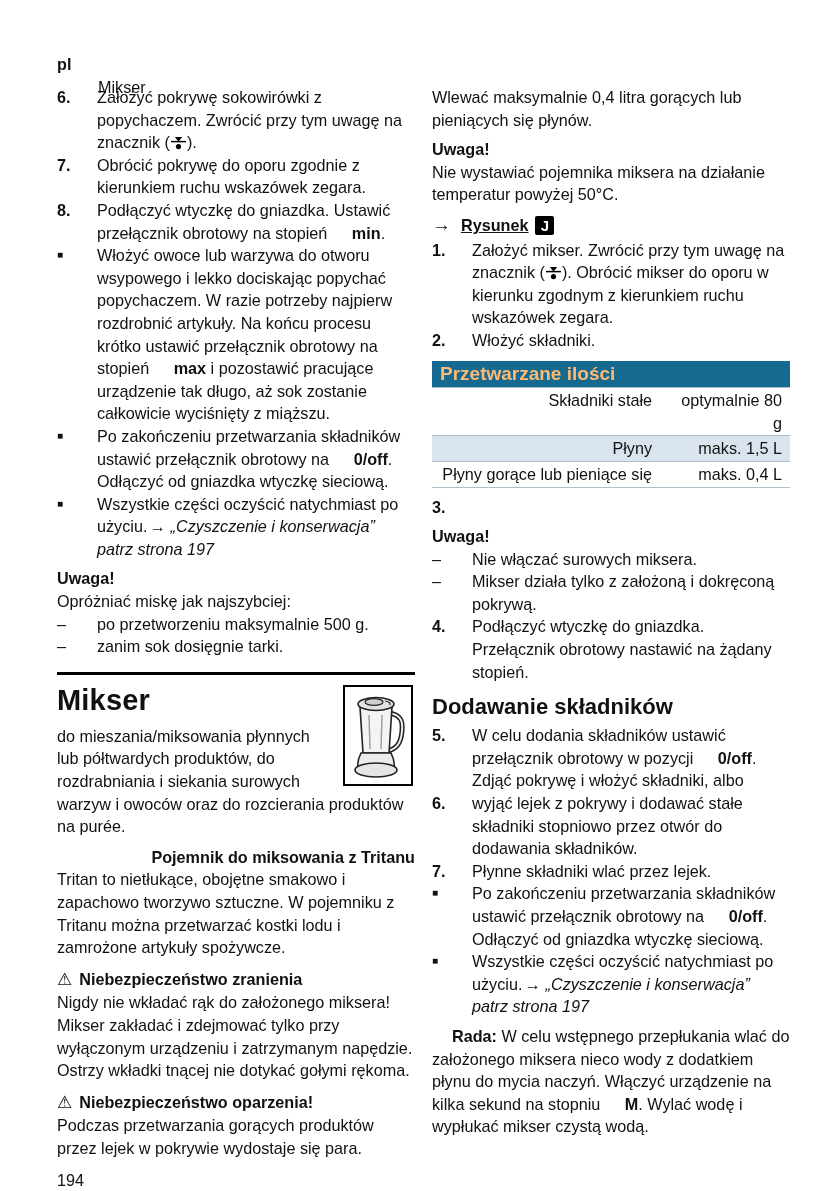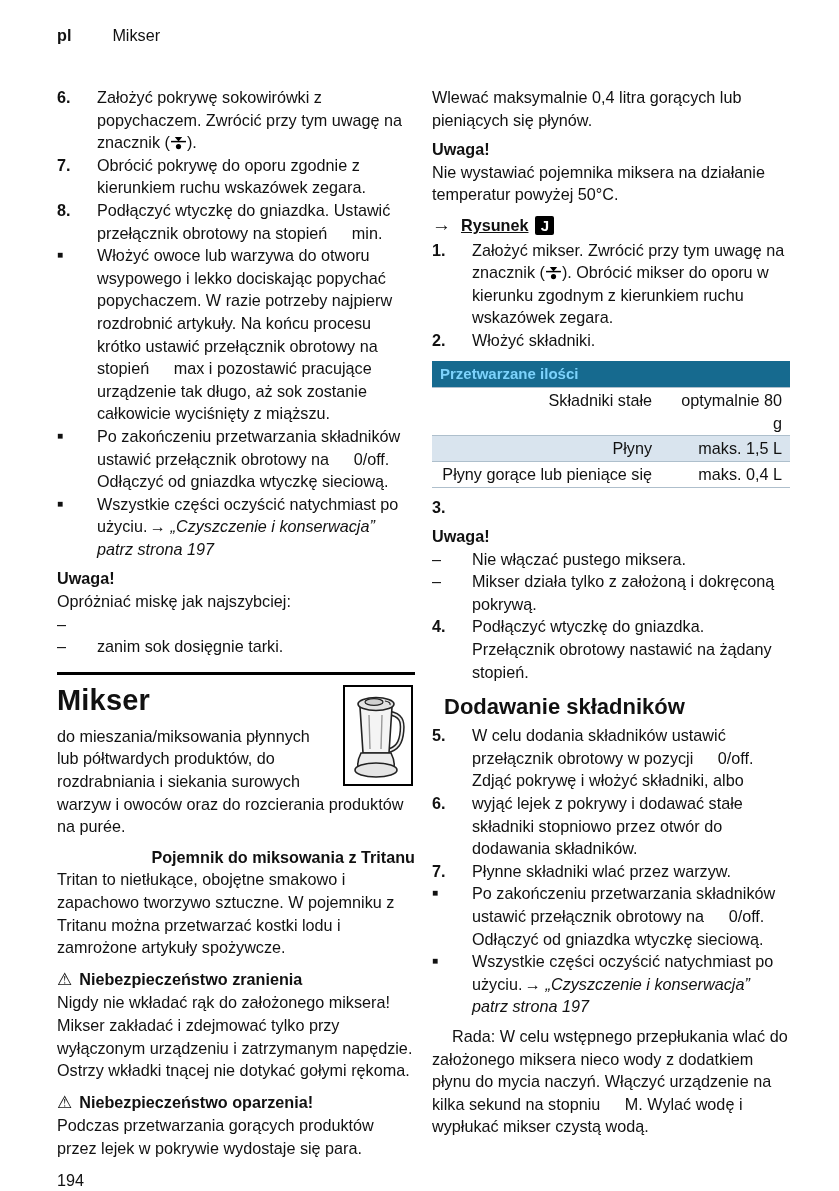--- a/index.html
+++ b/index.html
@@ -7,45 +7,45 @@
     --table-row-alt-bg:#d9e4ee;
     --table-line:#aebfcc;
     --text-color:#111;
   }
   html,body{margin:0;padding:0;background:#fff;}
   .page{
     position:relative;width:839px;height:1191px;background:#fff;overflow:hidden;
     font-family:"Liberation Sans","DejaVu Sans",sans-serif;
     color:var(--text-color);font-size:16.2px;line-height:22.6px;
   }
-  .running-head{position:absolute;top:24px;left:57px;display:flex;}
+  .running-head{position:absolute;top:53px;left:57px;display:flex;flex-direction:column;}
   .running-head .lang{font-weight:bold;}
   .running-head .chapter{margin-left:41px;}
 
   .col{position:absolute;top:86px;width:358px;}
   .col-left{left:57px;}
   .col-right{left:432px;}
 
   .li{display:flex;align-items:flex-start;}
   .li .num{width:40px;flex-shrink:0;font-weight:bold;}
   .li .marker-sq{width:40px;flex-shrink:0;font-size:10px;line-height:22.6px;}
   .li .marker-dash{width:40px;flex-shrink:0;}
   .li .body{flex:1;min-width:0;}
 
-  .bold{font-weight:normal;padding-left:20px;}
+  .bold{font-weight:bold;padding-left:20px;}
   .italic{font-style:italic;}
   .arrow{font-weight:bold;margin:0 5px 0 2px;}
   .note-title{font-weight:bold;margin-top:7px;}
   .para{margin:0;}
   .mt{margin-top:7px;}
 
   .rule{border:none;border-top:3px solid #000;margin:14px 0 8px 0;}
 
   .h1{font-size:29px;line-height:34px;font-weight:bold;margin:0 0 8px 0;letter-spacing:.2px;}
-  .h2{font-size:22px;line-height:27px;font-weight:bold;margin:10px 0 4px 12px;}
+  .h2{font-size:22px;line-height:27px;font-weight:bold;margin:10px 0 4px 0;}
   .subhead{font-weight:bold;margin-top:8px;text-align:right;}
 
   .warn-head{display:flex;align-items:baseline;font-weight:bold;margin-top:9px;}
   .warn-icon{margin-right:7px;font-weight:normal;font-size:17px;}
 
   .figure-box{
     float:right;width:66px;height:97px;border:2px solid #000;
     margin:2px 2px 6px 10px;display:flex;align-items:center;justify-content:center;background:#fff;
   }
 
@@ -53,22 +53,22 @@
   .fig-arrow{font-weight:bold;font-size:19px;margin-right:10px;}
   .fig-label{font-weight:bold;text-decoration:underline;}
   .fig-badge{
     display:inline-block;background:#000;color:#fff;font-weight:bold;
     min-width:13px;text-align:center;padding:0 3px;margin-left:7px;
     border-radius:2px;line-height:19px;font-size:15px;
   }
 
   .qty-table{width:100%;border-collapse:collapse;margin:9px 0 8px 0;}
   .qty-table th{
-    background:var(--table-header-bg);color:#7dd3fc;text-align:left;font-weight:bold;
-    padding:2px 8px;font-size:15px;
+    background:var(--table-header-bg);color:#fdba74;text-align:left;font-weight:bold;
+    padding:2px 8px;font-size:19px;
   }
   .qty-table td{padding:1px 8px;vertical-align:top;border-top:1px solid var(--table-line);text-align:right;}
   .qty-table tbody tr:nth-child(2) td{background:var(--table-row-alt-bg);}
   .qty-table tbody tr:last-child td{border-bottom:1px solid var(--table-line);}
   .qty-table .c1{width:212px;}
 
   .marker-icon{vertical-align:-2px;margin:0 1px;}
 
   .page-number{position:absolute;left:57px;top:1169px;}
 </style>
@@ -115,20 +115,21 @@
 
     <div class="li">
       <span class="marker-sq">■</span>
       <div class="body"><span>Wszystkie części oczyścić natychmiast po użyciu.</span><span class="arrow">→</span><span class="italic">„Czyszczenie i konserwacja” patrz strona 197</span></div>
     </div>
 
     <div class="note-title">Uwaga!</div>
     <p class="para">Opróżniać miskę jak najszybciej:</p>
     <div class="li">
       <span class="marker-dash">–</span>
+      <div class="body">po przetworzeniu maksymalnie 500 g.</div>
     </div>
     <div class="li">
       <span class="marker-dash">–</span>
       <div class="body">zanim sok dosięgnie tarki.</div>
     </div>
 
     <hr class="rule">
 
     <div>
       <div class="figure-box">
@@ -216,21 +217,21 @@
       </tbody>
     </table>
 
     <div class="li">
       <span class="num">3.</span>
     </div>
 
     <div class="note-title">Uwaga!</div>
     <div class="li">
       <span class="marker-dash">–</span>
-      <div class="body">Nie włączać pustego miksera.</div>
+      <div class="body">Nie włączać surowych miksera.</div>
     </div>
     <div class="li">
       <span class="marker-dash">–</span>
       <div class="body">Mikser działa tylko z założoną i dokręconą pokrywą.</div>
     </div>
 
     <div class="li">
       <span class="num">4.</span>
       <div class="body">Podłączyć wtyczkę do gniazdka. Przełącznik obrotowy nastawić na żądany stopień.</div>
     </div>
@@ -240,21 +241,21 @@
     <div class="li">
       <span class="num">5.</span>
       <div class="body"><span>W celu dodania składników ustawić przełącznik obrotowy w pozycji </span><span class="bold">0/off</span><span>. Zdjąć pokrywę i włożyć składniki, albo</span></div>
     </div>
     <div class="li">
       <span class="num">6.</span>
       <div class="body">wyjąć lejek z pokrywy i dodawać stałe składniki stopniowo przez otwór do dodawania składników.</div>
     </div>
     <div class="li">
       <span class="num">7.</span>
-      <div class="body">Płynne składniki wlać przez warzyw.</div>
+      <div class="body">Płynne składniki wlać przez lejek.</div>
     </div>
 
     <div class="li">
       <span class="marker-sq">■</span>
       <div class="body"><span>Po zakończeniu przetwarzania składników ustawić przełącznik obrotowy na </span><span class="bold">0/off</span><span>. Odłączyć od gniazdka wtyczkę sieciową.</span></div>
     </div>
     <div class="li">
       <span class="marker-sq">■</span>
       <div class="body"><span>Wszystkie części oczyścić natychmiast po użyciu.</span><span class="arrow">→</span><span class="italic">„Czyszczenie i konserwacja” patrz strona 197</span></div>
     </div>

